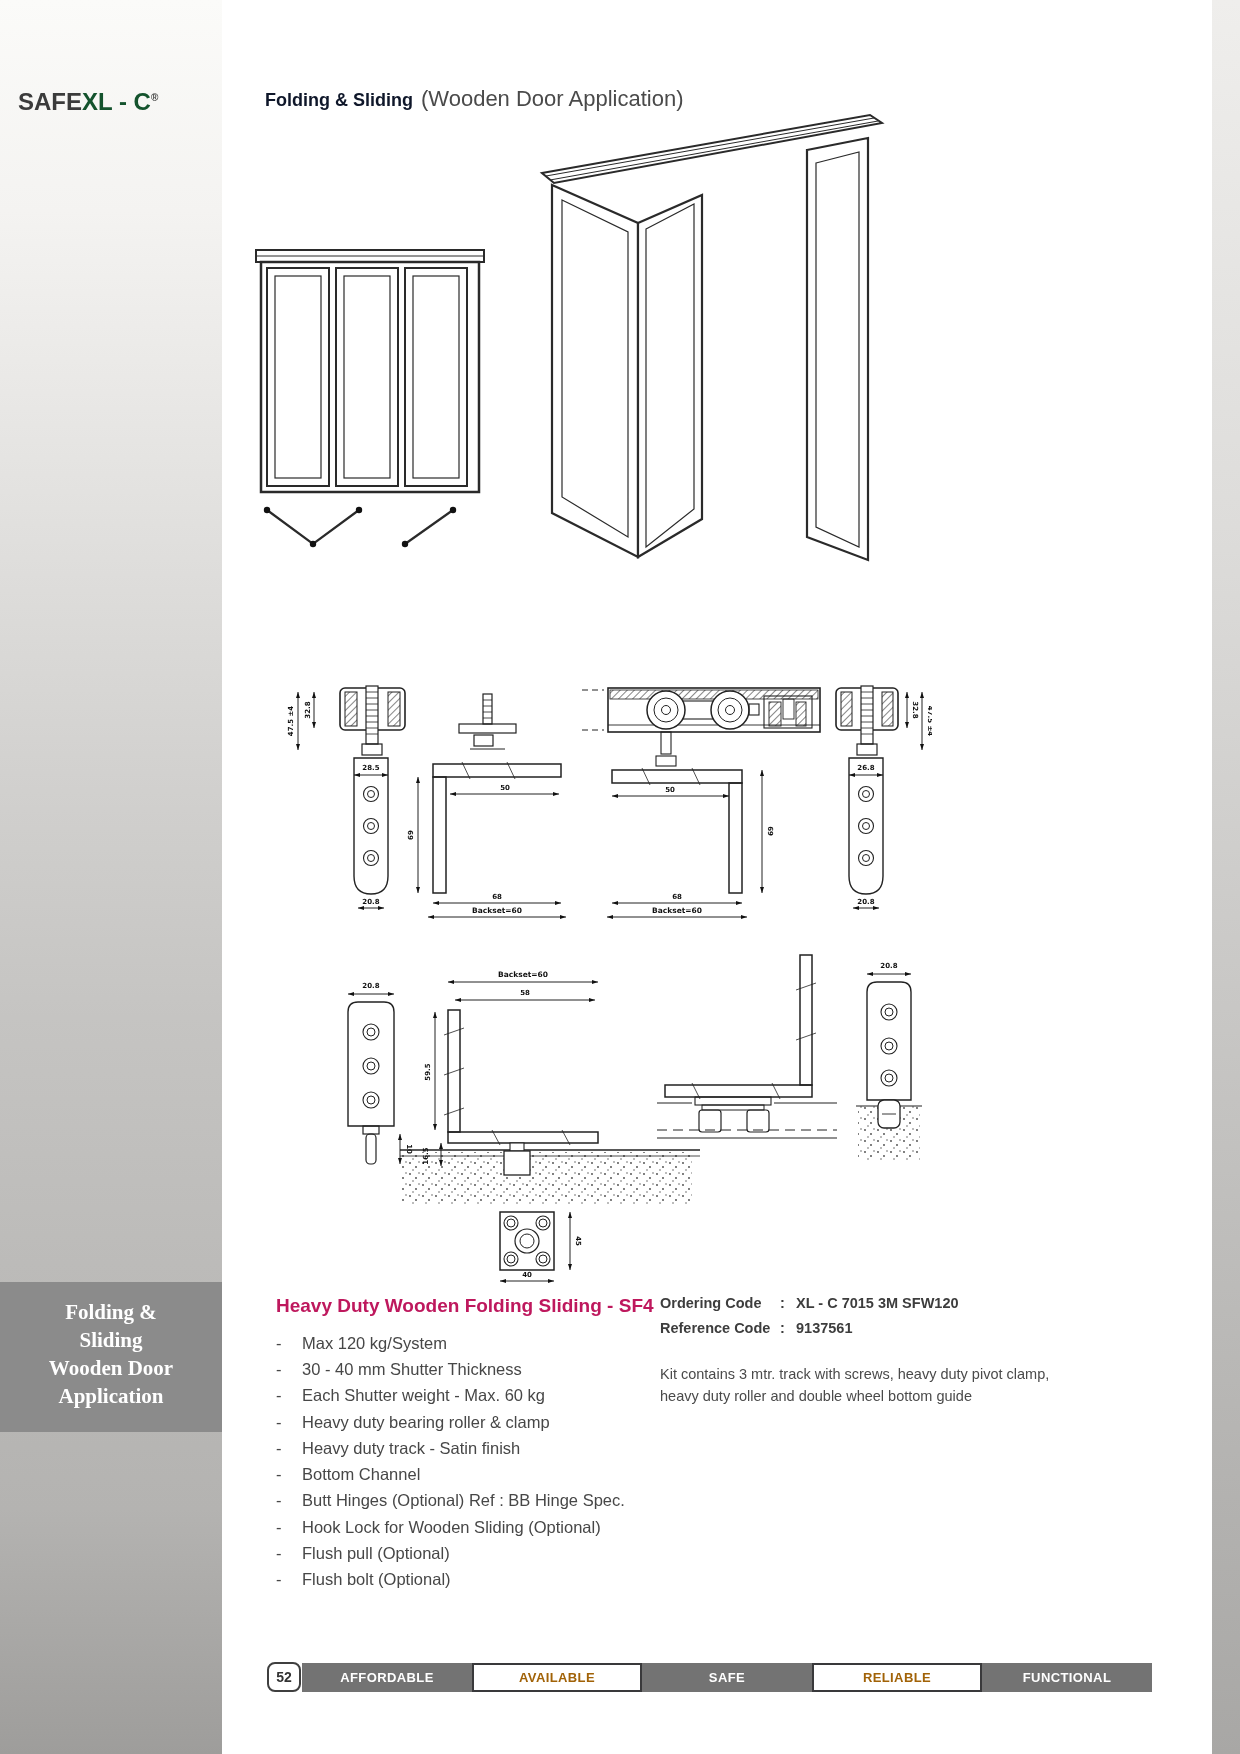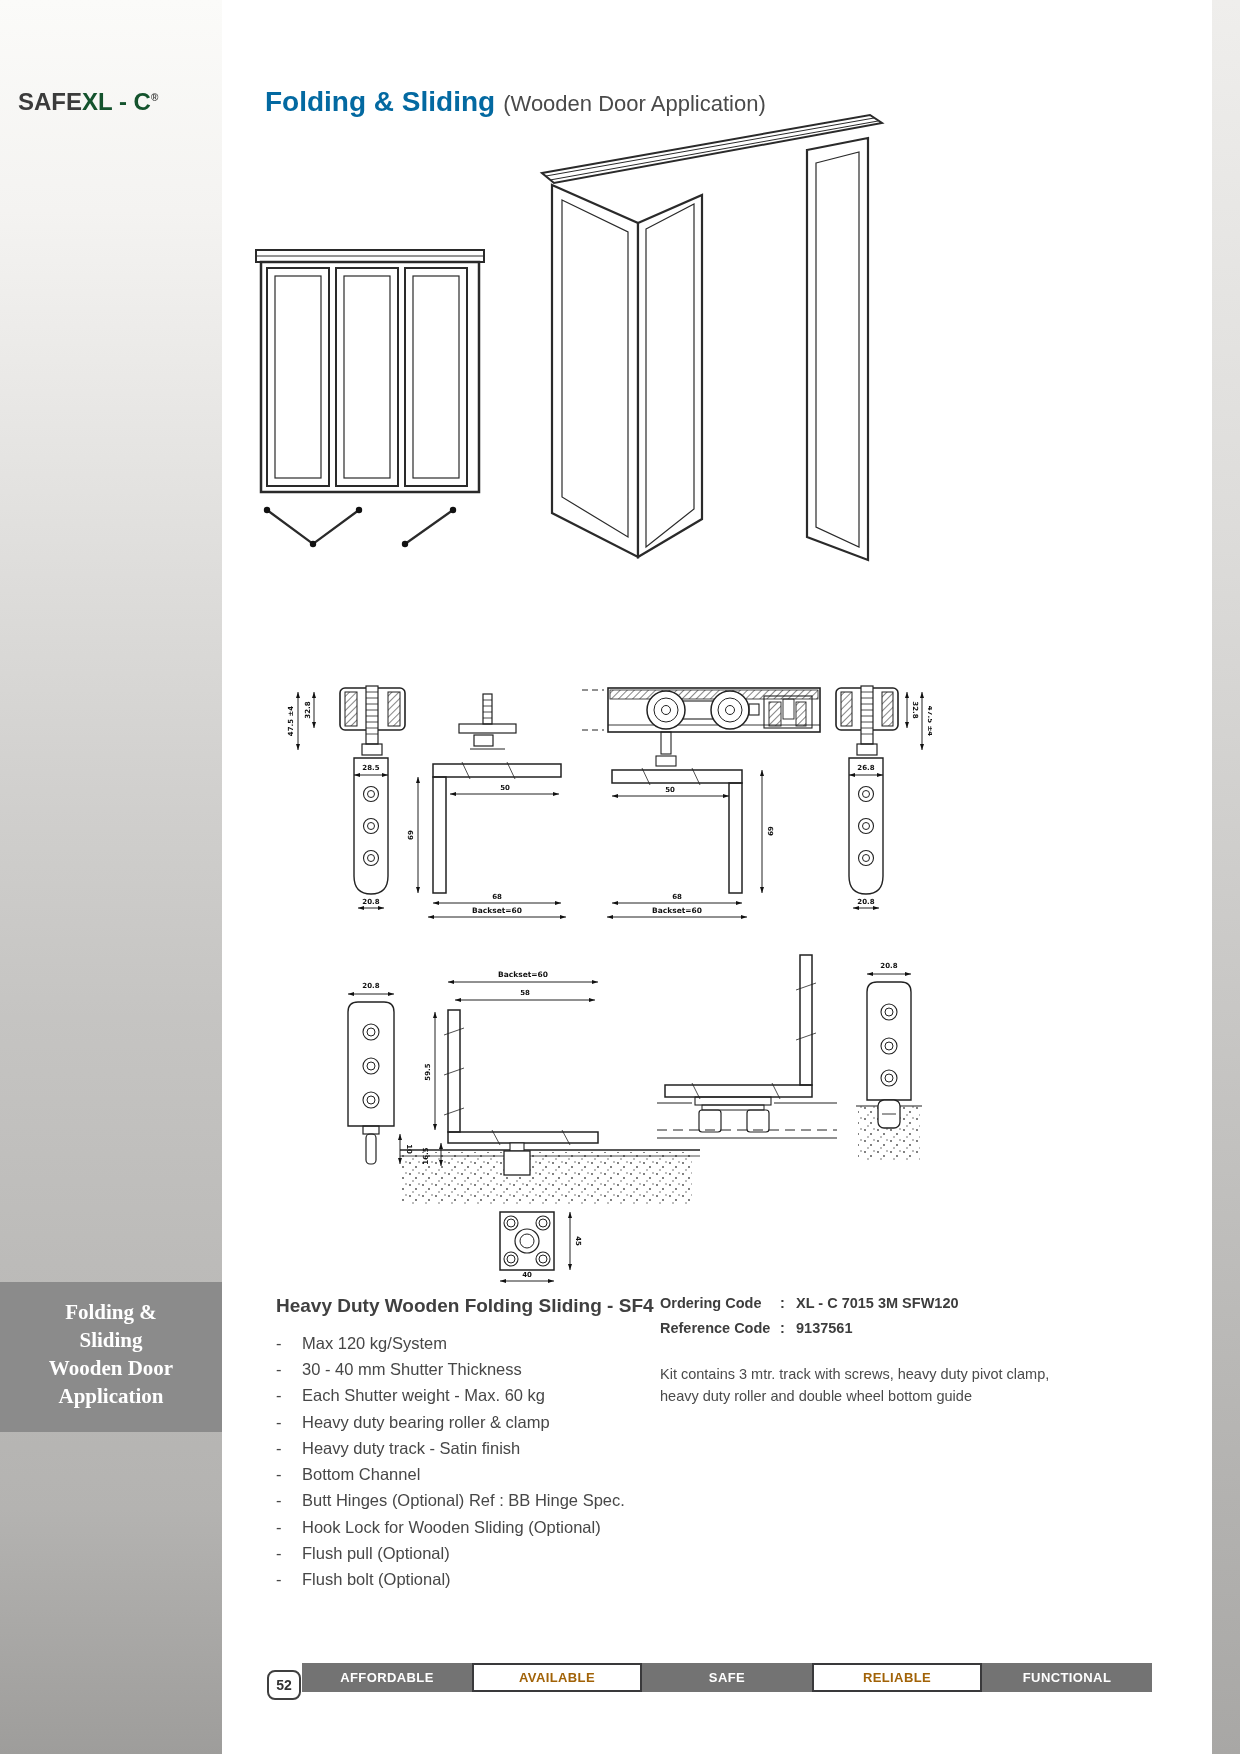--- a/index.html
+++ b/index.html
@@ -25,45 +25,45 @@
     background:#8b8b8b; color:#ffffff; text-align:center;
     font-weight:bold; font-size:21px; line-height:28px; padding-top:16px;font-family:Liberation Serif, serif;
   }
   
   .right-strip {
     position:absolute; right:0; top:0; width:28px; height:1754px;
     background:linear-gradient(180deg,#efeeec 0%,#dddcda 30%,#c6c5c3 60%,#a8a7a5 100%);
   }
   
   .page-title { position:absolute; left:265px; top:86px; white-space:nowrap; }
-  .page-title .t-bold { font-weight:bold; font-size:28px; color:#0369a1; }
+  .page-title .t-bold { font-weight:bold; font-size:18px; color:#0f172a; }
   .page-title .t-norm { font-weight:normal; font-size:22px; color:#4a4a4a; margin-left:8px;text-align:right; }
   
   .draw { position:absolute; }
   svg text { font-family:"DejaVu Sans", sans-serif; fill:#111; }
   .dim { font-size:7px; font-weight:bold; }
   .dimB { font-size:7.5px; font-weight:bold; }
   
   .product-heading { position:absolute; left:276px; top:1295px;
-    font-weight:bold; font-size:19px; color:#404040; white-space:nowrap; }
+    font-weight:bold; font-size:19px; color:#be185d; white-space:nowrap; }
   .spec-list { position:absolute; left:276px; top:1330px; list-style:none;
     font-size:16.5px; color:#474747; }
   .spec-list li { display:flex; height:26.3px; align-items:center; }
   .spec-list .dash { width:12px; margin-right:14px; }
   .order-block { position:absolute; left:660px; top:1295px; width:420px;
     font-size:14.5px; color:#3d3d3d; }
   .order-row { display:flex; font-weight:bold; margin-bottom:9px; }
   .order-row .lbl { width:120px; }
   .order-row .sep { width:16px; }
   .kit-text { margin-top:28px; font-weight:normal; color:#4a4a4a;
     line-height:1.5; width:405px; }
   
   .page-badge { position:absolute; left:267px; top:1662px; width:34px; height:30px;
     border:2px solid #3f3f3f; border-radius:8px; background:#fff;
-    text-align:center; line-height:26px; font-size:14px; font-weight:600; color:#333;margin-top:8px; }
+    text-align:center; line-height:26px; font-size:14px; font-weight:600; color:#333; }
   .footer-bar { position:absolute; left:302px; top:1663px; width:850px; height:29px;
     display:flex; background:#39393b; }
   .footer-bar .seg { flex:1; display:flex; align-items:center; justify-content:center;
     font-size:13px; font-weight:bold; letter-spacing:.4px; }
   .footer-bar .seg.dark { background:#737373; color:#ffffff; }
   .footer-bar .seg.light { background:#ffffff; color:#a16207;
     box-shadow:inset 0 0 0 2px #39393b; }
 </style>
 </head>
 <body>

